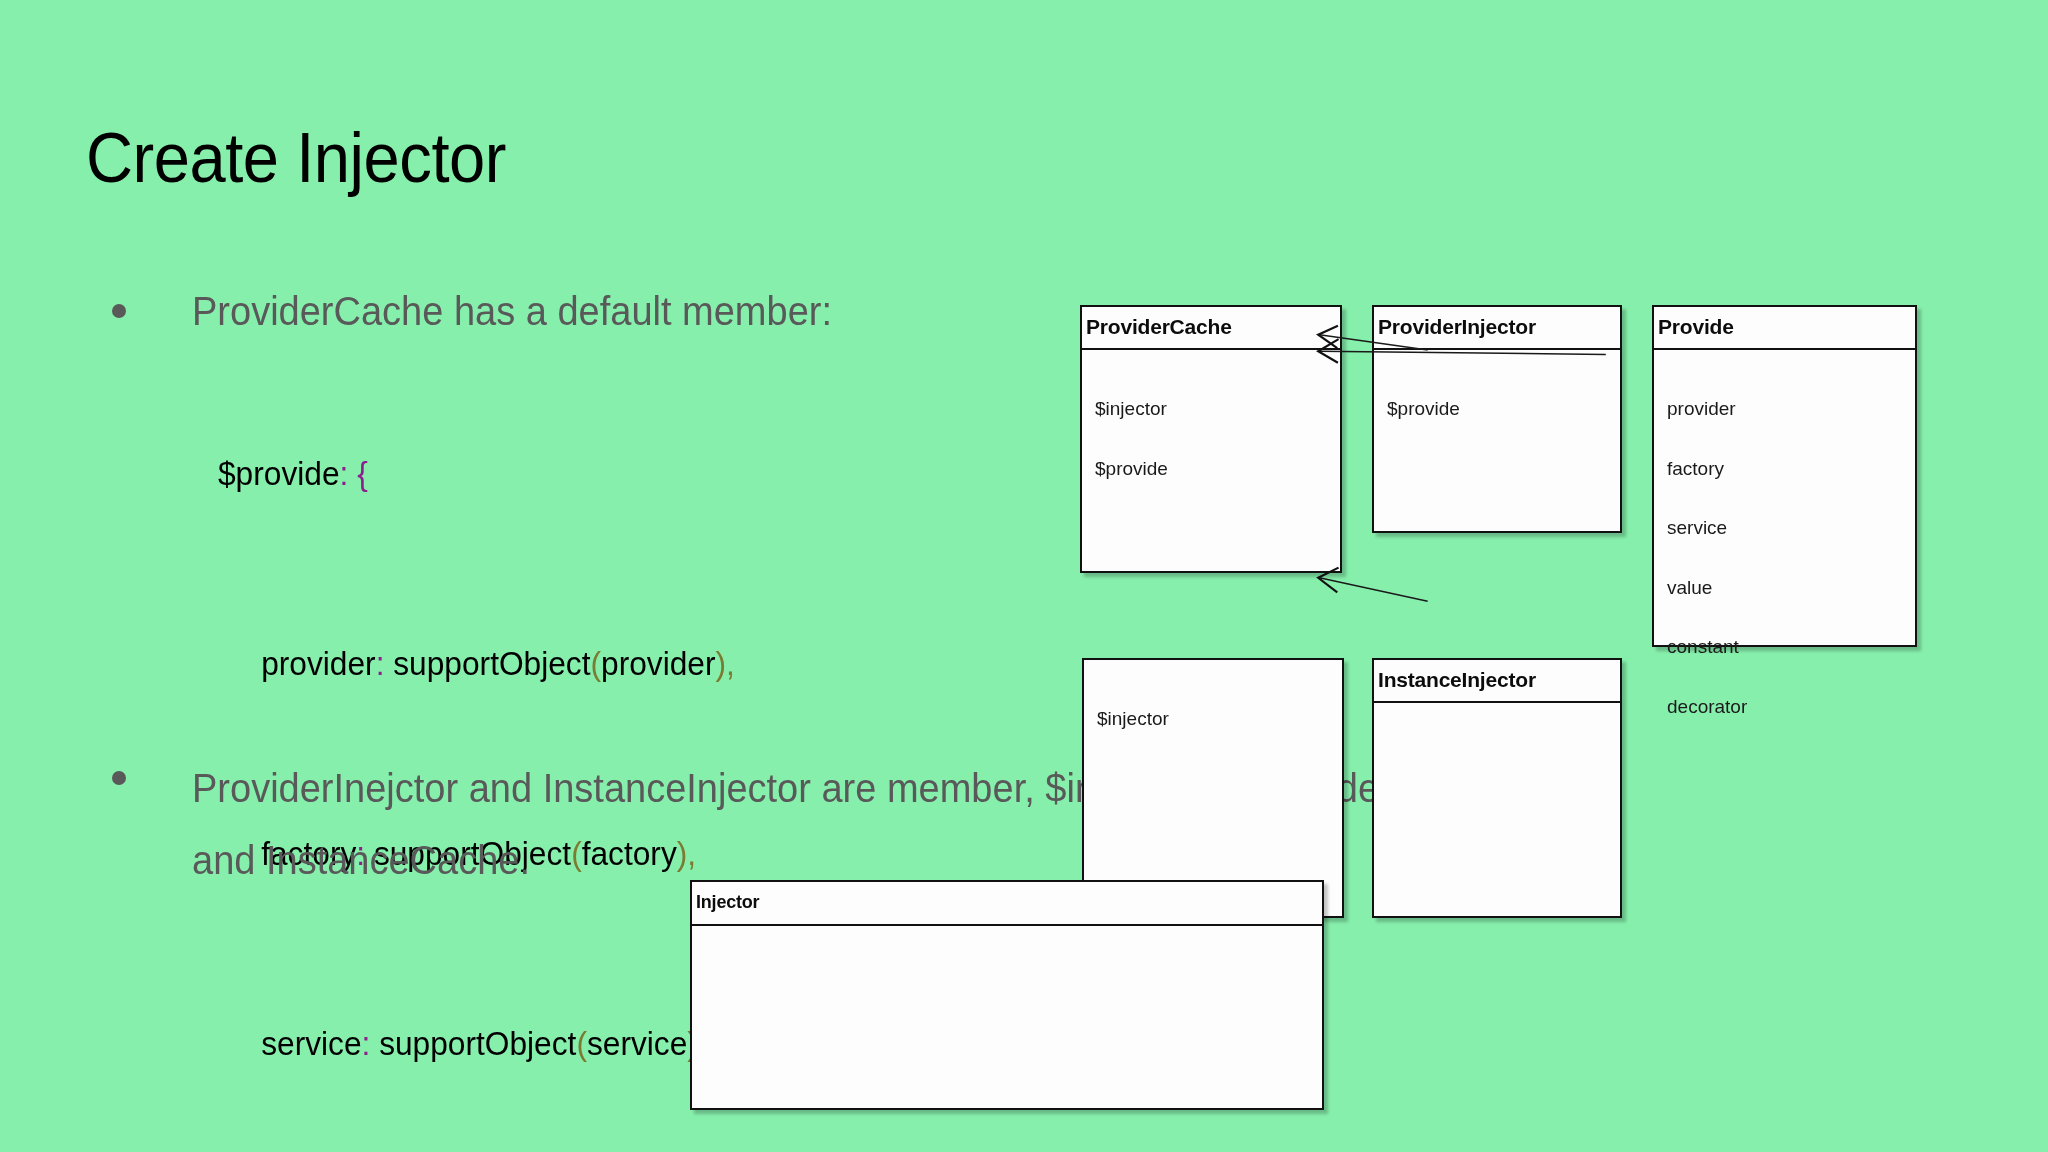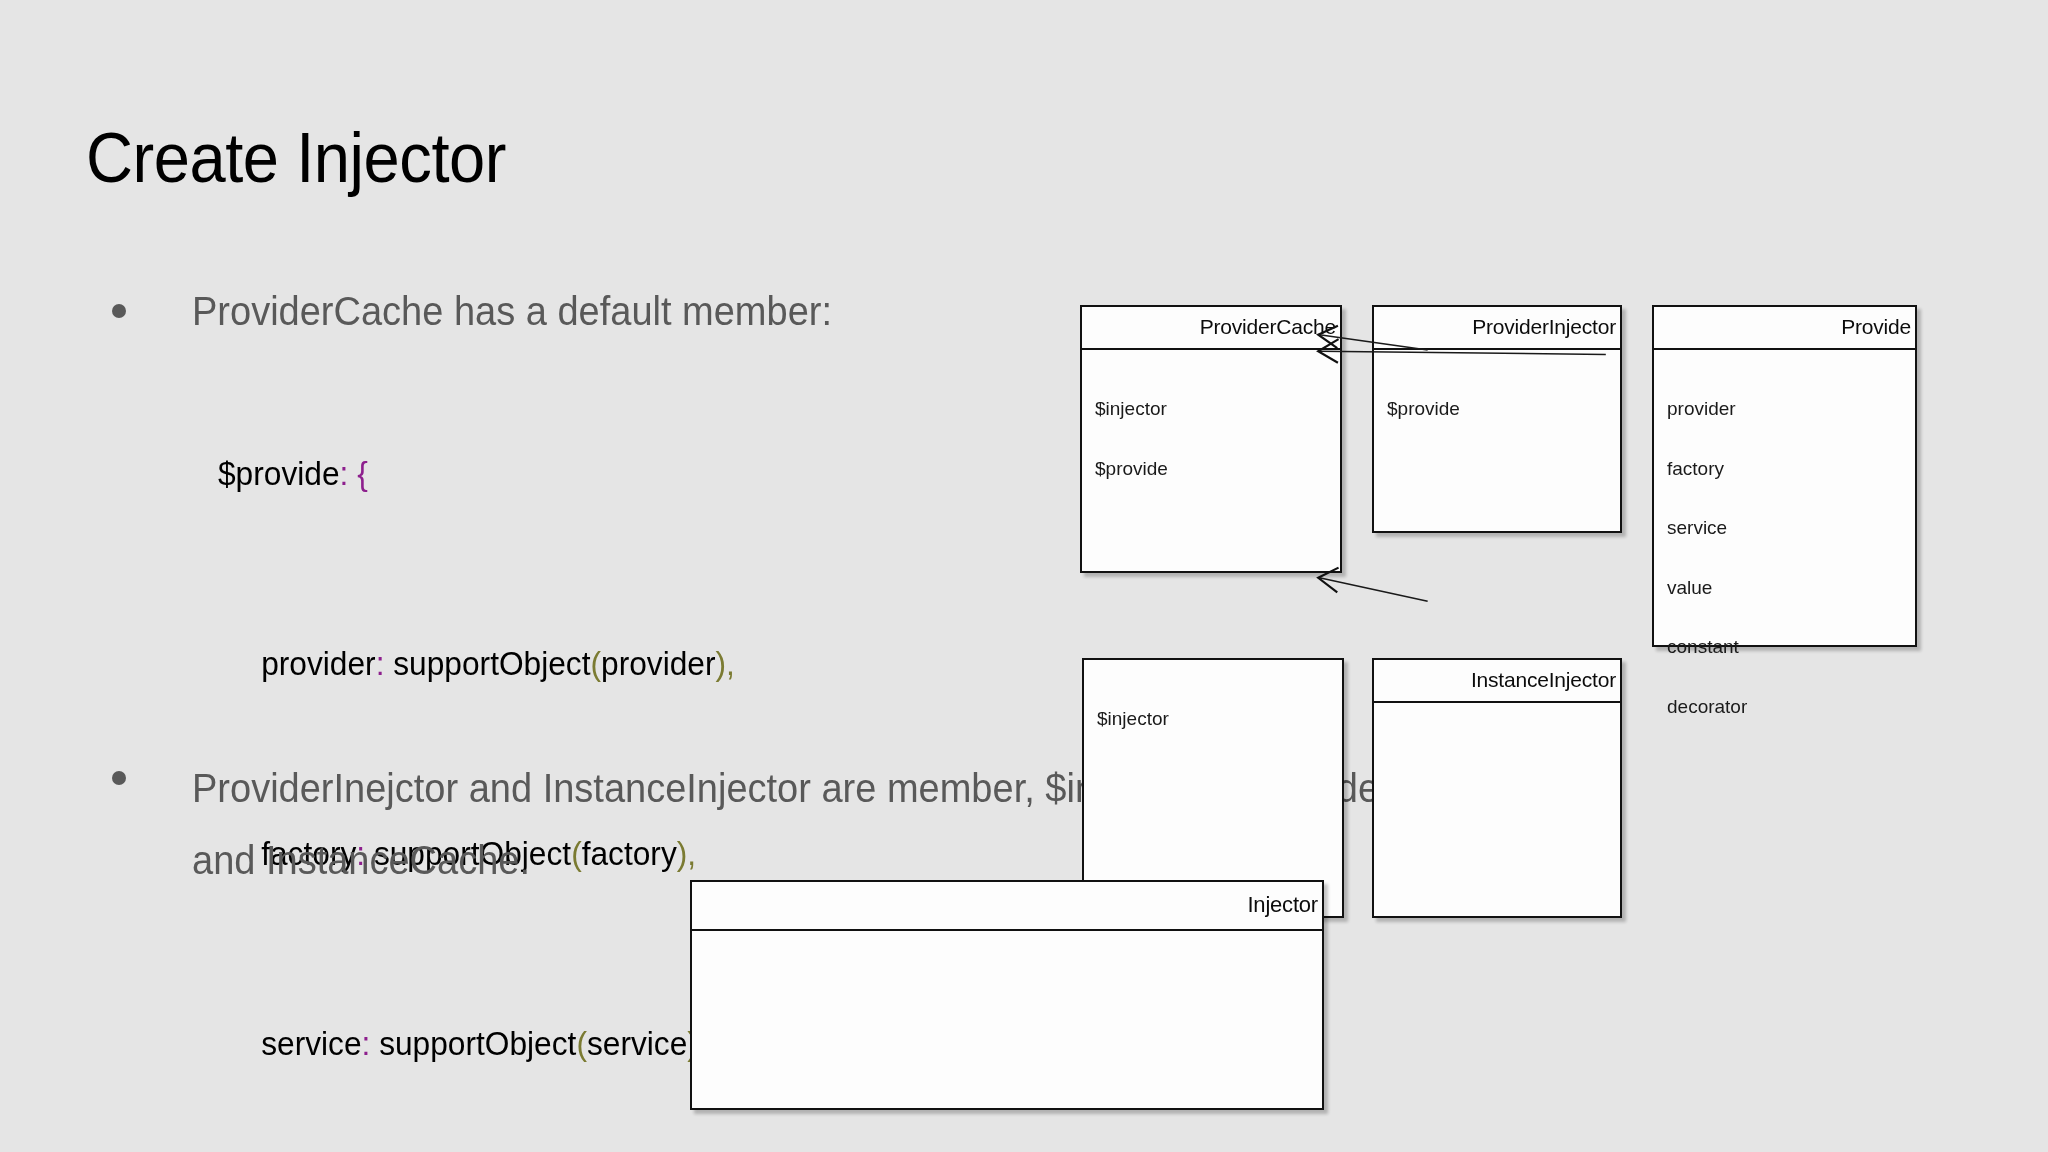--- a/index.html
+++ b/index.html
@@ -2,21 +2,21 @@
 <html><head>
 <meta charset="utf-8">
 <style>
   * { box-sizing: border-box; margin: 0; padding: 0; }
   html, body {
     width: 2048px; height: 1152px;
     background: #ffffff;
     font-family: "Liberation Sans", sans-serif;
     overflow: hidden;
   }
-  .slide { position: relative; width: 2048px; height: 1152px; background: #e5e5e5; }
+  .slide { position: relative; width: 2048px; height: 1152px; background: #86efac; }
 
   
   .title {
     position: absolute;
     left: 86px; top: 118px;
     font-size: 70px;
     line-height: 80px;
     color: #000000;
     font-weight: 400;
     letter-spacing: -0.5px;
@@ -73,22 +73,22 @@
   .uml { position: absolute; left: 1080px; top: 280px; width: 890px; height: 420px; }
   .uml-bottom { position: absolute; left: 690px; top: 880px; width: 640px; height: 235px; }
 
   .ubox {
     position: absolute;
     background: #fdfdfd;
     border: 2px solid #111;
     box-shadow: 4px 4px 3px rgba(0,0,0,0.22);
   }
   .ubox .u-title {
-    text-align: right;
-    font-weight: normal;
+    text-align: left;
+    font-weight: bold;
     font-size: 21px;
     color: #0c0c0c;
     padding: 8px 4px 9px 4px;
     border-bottom: 2px solid #111;
     letter-spacing: -0.2px;
   }
   .ubox .u-body {
     padding: 11px 0 6px 13px;
     font-size: 19px;
     line-height: 23.5px;
@@ -97,21 +97,21 @@
   .ubox .u-body div { white-space: nowrap; margin-top: 36px; }
 
   
   #box-providercache  { left: 0px;   top: 25px;  width: 262px; height: 268px; }
   #box-providerinjector { left: 292px; top: 25px; width: 250px; height: 228px; }
   #box-provide        { left: 572px; top: 25px;  width: 265px; height: 342px; }
   #box-instancecache  { left: 2px;   top: 378px; width: 262px; height: 260px; }
   #box-instanceinjector { left: 292px; top: 378px; width: 250px; height: 260px; }
 
   #box-injector { left: 0; top: 0; width: 634px; height: 230px; }
-  #box-injector .u-title { font-size: 22px; padding: 10px 4px 11px 4px; }
+  #box-injector .u-title { font-size: 18px; padding: 10px 4px 11px 4px; }
   #box-injector .u-body { font-size: 19px; line-height: 25.5px; padding: 12px 0 8px 14px; }
 
   .uml-svg, .uml-bottom-svg {
     position: absolute; left: 0; top: 0;
     width: 100%; height: 100%;
     pointer-events: none;
     overflow: visible;
   }
 </style>
 </head>

